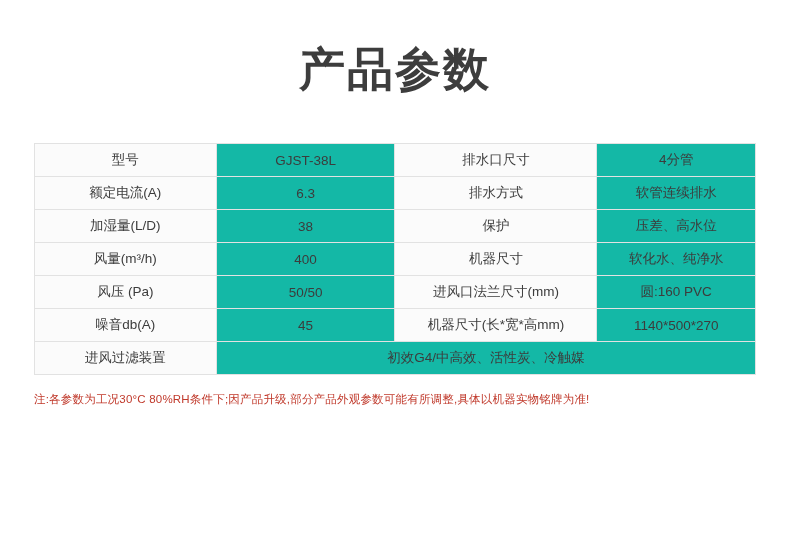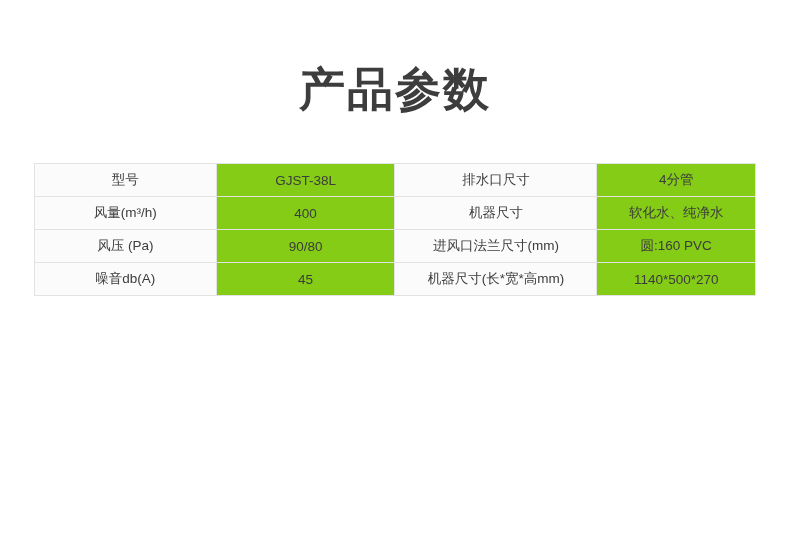--- a/index.html
+++ b/index.html
@@ -19,42 +19,42 @@
     width: 790px;
     height: 538px;
     box-sizing: border-box;
   }
   .title {
     text-align: center;
     font-size: 46px;
     font-weight: bold;
     letter-spacing: 2px;
     color: #3d3d3d;
-    padding-top: 62px;
+    padding-top: 42px;
     line-height: 1.2;
   }
   .table-wrap {
     margin: 0 auto;
     margin-top: 46px;
     width: 722px;
   }
   table.spec {
     width: 100%;
     border-collapse: collapse;
     table-layout: fixed;
     font-size: 13.5px;
   }
   table.spec td {
     border: 1px solid #e2e2e2;
     height: 32px;
     text-align: center;
     vertical-align: middle;
     color: #3c3c3c;
     padding: 0 4px;
-    background: #84cc16;
+    background: #14b8a6;
   }
   table.spec td.label {
     background: #fbfbfb;
   }
   col.c1 { width: 25.2%; }
   col.c2 { width: 24.8%; }
   col.c3 { width: 28.0%; }
   col.c4 { width: 22.0%; }
   .note {
     margin: 0 auto;
@@ -82,35 +82,52 @@
           <col class="c4">
       </colgroup>
       <tbody>
         <tr>
           <td class="label">型号</td>
           <td>GJST-38L</td>
           <td class="label">排水口尺寸</td>
           <td>4分管</td>
         </tr>
         <tr>
+          <td class="label">额定电流(A)</td>
+          <td>6.3</td>
+          <td class="label">排水方式</td>
+          <td>软管连续排水</td>
+        </tr>
+        <tr>
+          <td class="label">加湿量(L/D)</td>
+          <td>38</td>
+          <td class="label">保护</td>
+          <td>压差、高水位</td>
+        </tr>
+        <tr>
           <td class="label">风量(m³/h)</td>
           <td>400</td>
           <td class="label">机器尺寸</td>
           <td>软化水、纯净水</td>
         </tr>
         <tr>
           <td class="label">风压 (Pa)</td>
-          <td>90/80</td>
+          <td>50/50</td>
           <td class="label">进风口法兰尺寸(mm)</td>
           <td>圆:160 PVC</td>
         </tr>
         <tr>
           <td class="label">噪音db(A)</td>
           <td>45</td>
           <td class="label">机器尺寸(长*宽*高mm)</td>
           <td>1140*500*270</td>
         </tr>
+        <tr>
+          <td class="label">进风过滤装置</td>
+          <td colspan="3">初效G4/中高效、活性炭、冷触媒</td>
+        </tr>
       </tbody>
     </table>
   </div>
 
+  <div class="note">注:各参数为工况30°C 80%RH条件下;因产品升级,部分产品外观参数可能有所调整,具体以机器实物铭牌为准!</div>
 
 </div>
 
 </body></html>

